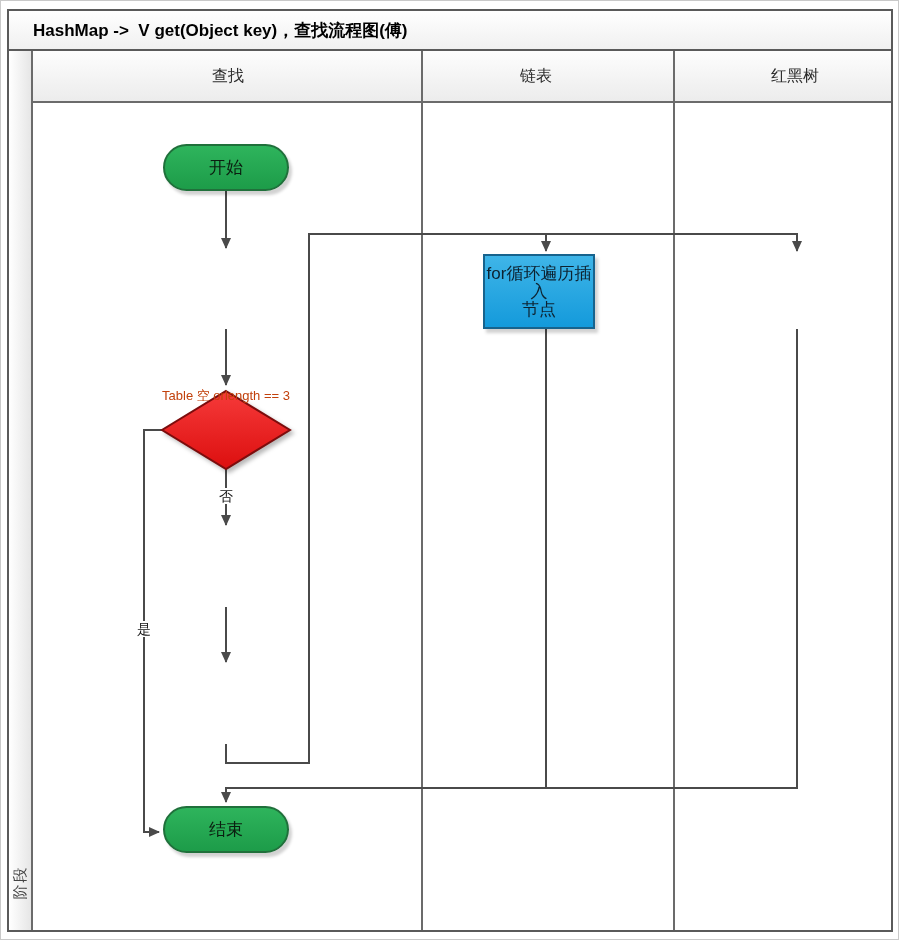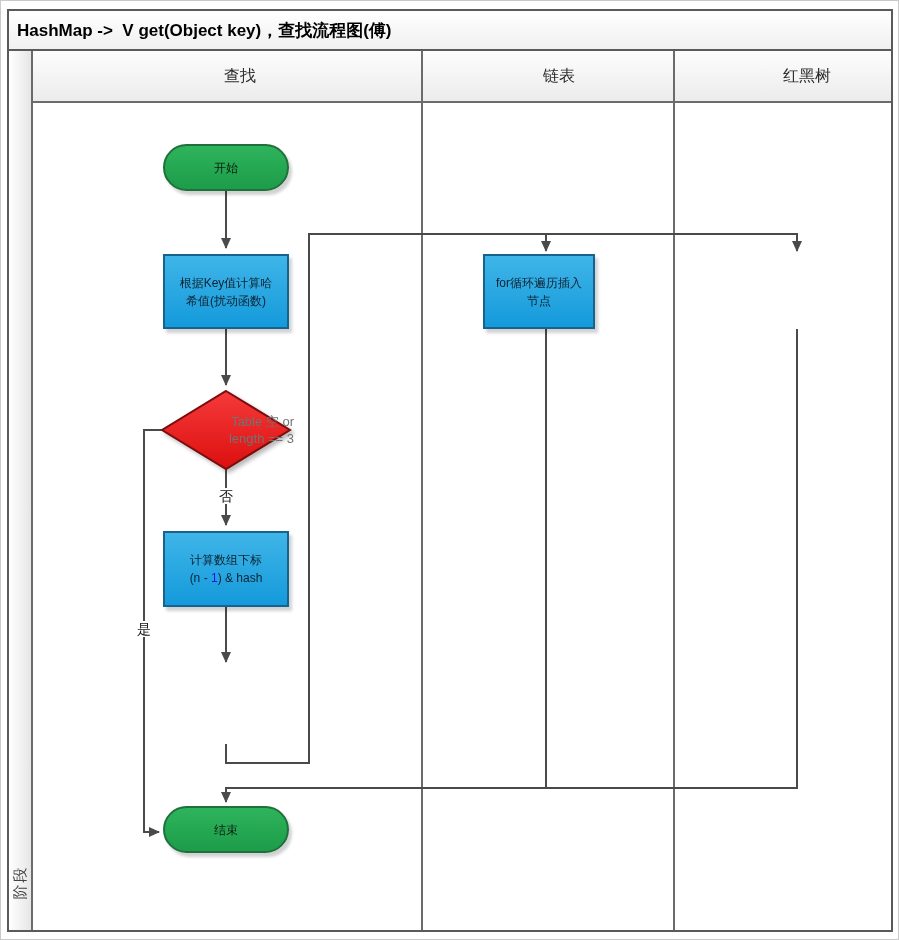--- a/index.html
+++ b/index.html
@@ -2,44 +2,44 @@
 <html><head>
 <meta charset="utf-8">
 <style>
   html,body{margin:0;padding:0;background:#fff;}
   .screen{position:relative;width:899px;height:940px;background:#fff;border:1px solid #c9c9c9;
           box-sizing:border-box;font-family:"Liberation Sans","DejaVu Sans",sans-serif;overflow:hidden;}
   
   .frame{position:absolute;left:6px;top:8px;width:886px;height:923px;border:2px solid #5a5a5a;box-sizing:border-box;background:#fff;}
   .titlebar{position:absolute;left:0;top:0;right:0;height:40px;border-bottom:2px solid #5a5a5a;
             background:linear-gradient(#ffffff,#f0f0f0);font-size:17px;font-weight:bold;color:#000;
-            line-height:40px;padding-left:8px;white-space:pre;box-sizing:border-box;}
+            line-height:40px;padding-left:24px;white-space:pre;box-sizing:border-box;}
   .phase-strip{position:absolute;left:0;top:40px;bottom:0;width:22px;border-right:2px solid #6b6b6b;
                background:linear-gradient(90deg,#ffffff,#e6e6e6);}
   .phase-label{position:absolute;left:-14px;bottom:38px;width:50px;text-align:center;
                transform:rotate(-90deg);font-size:15px;color:#444;letter-spacing:2px;}
   .lane-headers{position:absolute;left:24px;top:40px;right:0;height:50px;
                 background:linear-gradient(#fdfdfd,#ececec);border-bottom:2px solid #6b6b6b;box-sizing:content-box;}
-  .lane-head{position:absolute;top:0;height:50px;line-height:50px;text-align:center;font-size:16px;color:#2b2b2b;padding-left:12px;}
-  .lh1{left:0;width:390px;} .lh2{left:400px;width:228px;} .lh3{left:642px;width:240px;}
+  .lane-head{position:absolute;top:0;height:50px;line-height:50px;text-align:center;font-size:16px;color:#2b2b2b;}
+  .lh1{left:0;width:390px;} .lh2{left:389px;width:228px;} .lh3{left:642px;width:240px;}
   .lane-divider{position:absolute;top:40px;bottom:0;width:2px;background:#6b6b6b;}
   .ld1{left:412px;} .ld2{left:664px;}
   
   svg.wires{position:absolute;left:0;top:0;width:899px;height:940px;z-index:3;pointer-events:none;}
   
   .node{position:absolute;z-index:4;display:flex;flex-direction:column;align-items:center;justify-content:center;
-        text-align:center;font-size:12px;line-height:18px;box-sizing:border-box;}
+        text-align:center;font-size:17px;line-height:18px;box-sizing:border-box;}
   .terminal{width:126px;height:47px;border-radius:25px;border:2px solid #20703b;color:#0b1e10;
             background:linear-gradient(#2eb45c,#1d9c49);box-shadow:3px 4px 3px rgba(0,0,0,0.18);}
   .process{width:126px;height:75px;border:2px solid #17638d;color:#0d2230;
            background:linear-gradient(#3fb5e8,#149adb);box-shadow:3px 4px 3px rgba(0,0,0,0.18);}
   .diamond-wrap{position:absolute;z-index:4;width:136px;height:86px;}
   .diamond-wrap svg{position:absolute;left:0;top:0;filter:drop-shadow(3px 3px 2px rgba(0,0,0,0.28));}
-  .diamond-text{position:absolute;inset:0;display:flex;flex-direction:column;align-items:flex-end;justify-content:center;
-                font-size:13px;line-height:17px;color:#737373;}
+  .diamond-text{position:absolute;inset:0;display:flex;align-items:flex-start;justify-content:center;
+                font-size:13px;line-height:17px;color:#c2410c;}
   .edge-label{position:absolute;z-index:5;background:#ffffff;font-size:14px;color:#111;padding:0 2px;line-height:16px;}
   .hl-num{color:#1717ee;}
 </style>
 </head>
 <body>
 
 <div class="screen">
 
   <div class="frame">
     <div class="titlebar">HashMap -&gt;  V get(Object key)，查找流程图(傅)</div>
@@ -75,39 +75,31 @@
       <polyline points="161,429 143,429 143,831 158,831" marker-end="url(#arr)"></polyline>
       <polyline points="796,328 796,787 225,787 225,801" marker-end="url(#arr)"></polyline>
       <polyline points="545,328 545,787"></polyline>
     </g>
   </svg>
 
   <div class="node terminal" style="left:162px;top:143px;">
     <div>开始</div>
   </div>
 
-  <div class="node process" style="left:162px;top:253px;">
-    <div>根据Key值计算哈</div>
-    <div>希值(扰动函数)</div>
-  </div>
 
   <div class="diamond-wrap" style="left:157px;top:386px;">
     <svg width="136" height="86">
       <polygon points="68,4 132,43 68,82 4,43" fill="url(#redGrad)" stroke="#7c0d0d" stroke-width="2"></polygon>
     </svg>
     <div class="diamond-text">
       <div>Table 空 or</div>
       <div>length == 3</div>
     </div>
   </div>
 
-  <div class="node process" style="left:162px;top:530px;height:76px;">
-    <div>计算数组下标</div>
-    <div><span>(n - </span><span class="hl-num">1</span><span>) &amp; hash</span></div>
-  </div>
 
 
   <div class="node terminal" style="left:162px;top:805px;height:47px;border-radius:27px;">
     <div>结束</div>
   </div>
 
   <div class="node process" style="left:482px;top:253px;width:112px;">
     <div>for循环遍历插入</div>
     <div>节点</div>
   </div>

